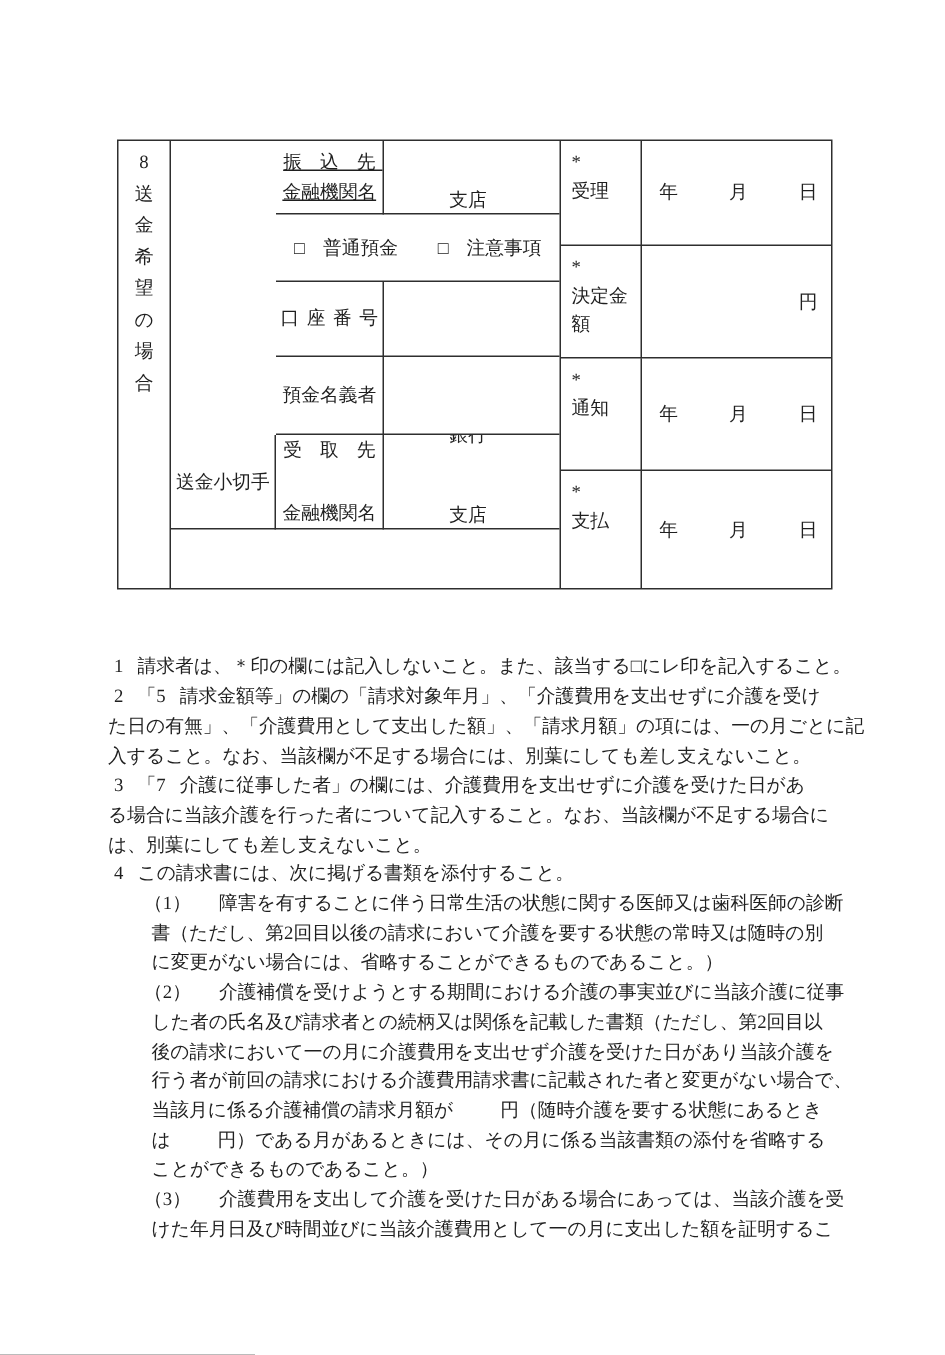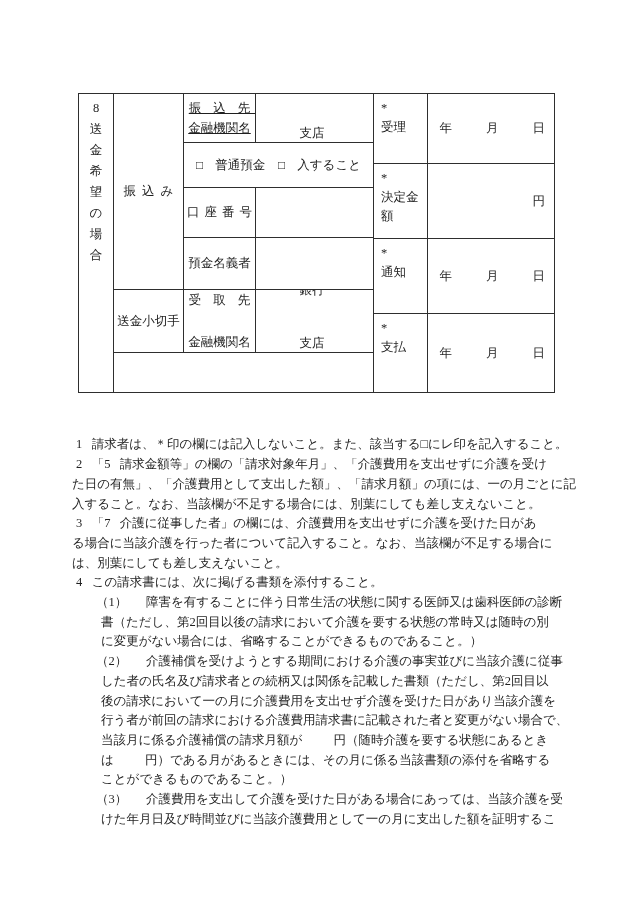--- a/index.html
+++ b/index.html
@@ -98,44 +98,41 @@
         <div class="v-ch">送</div>
         <div class="v-ch">金</div>
         <div class="v-ch">希</div>
         <div class="v-ch">望</div>
         <div class="v-ch">の</div>
         <div class="v-ch">場</div>
         <div class="v-ch">合</div>
       </div>
 
     <div class="left-grid">
-      <div class="cell bb br lg-furikomi">
-        <span class="sp6">振込み</span>
-      </div>
       <div class="cell bb br lg-check">
         <span>送金小切手</span>
       </div>
 
       <div class="cell bb br lg-r1l">
         <div class="two-line sp12">振込先</div>
         <div class="two-line">金融機関名</div>
       </div>
       <div class="cell bb bank-cell lg-r1v">
         <span>銀行</span>
         <span>支店</span>
       </div>
 
       <div class="cell bb chk-cell lg-r2">
         <span class="chk-group">
           <span class="chk-box">□</span>
           <span>普通預金</span>
         </span>
         <span class="chk-group">
           <span class="chk-box">□</span>
-          <span>入すること</span>
+          <span>注意事項</span>
         </span>
       </div>
 
       <div class="cell bb br lg-r3l">
         <span class="sp5">口座番号</span>
       </div>
       <div class="cell bb lg-r3v"></div>
 
       <div class="cell bb br lg-r4l">
         <span>預金名義者</span>

